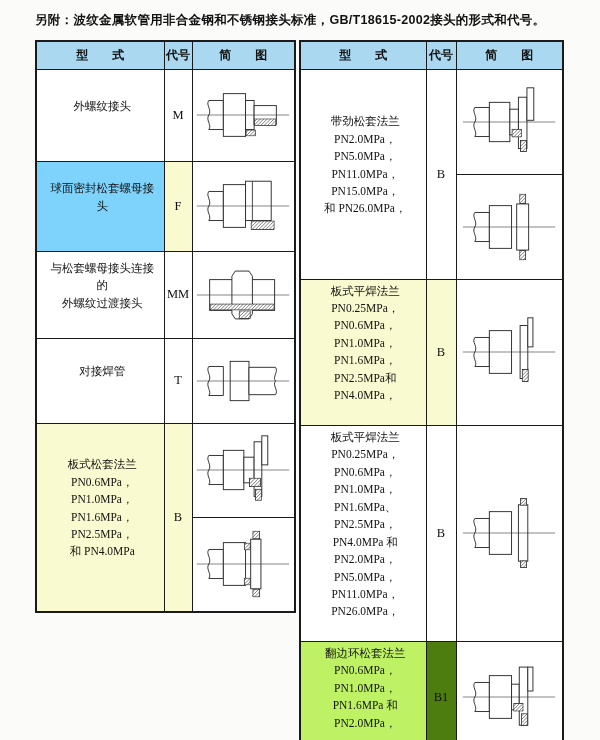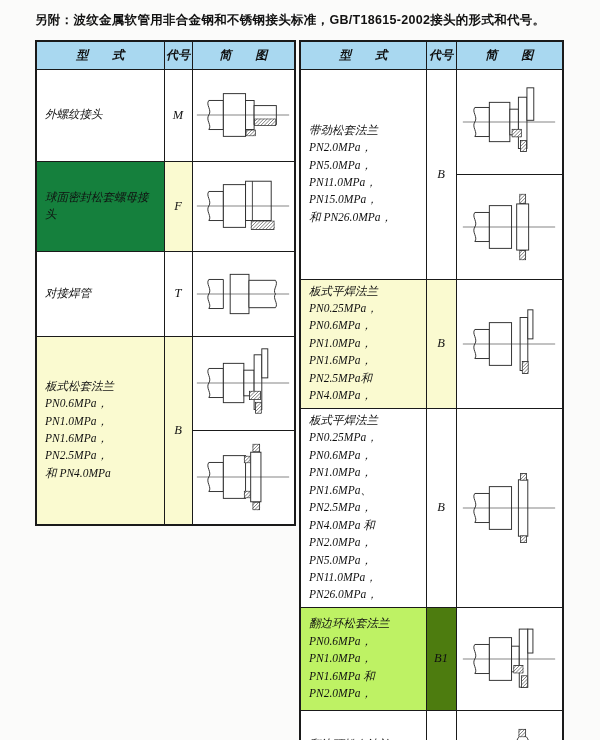--- a/index.html
+++ b/index.html
@@ -22,29 +22,29 @@
     background:#fff;
   }
   table.t.left{left:35px;width:259px;}
   table.t.right{left:299px;width:263px;}
   .t th,.t td{
     border:1px solid #1a1a1a;
     padding:0;
     vertical-align:middle;
     overflow:hidden;
   }
-  table.t{border:2px solid #1a1a1a;font-style:italic;}
+  table.t{border:2px solid #1a1a1a;}
   .t th{
     font-size:12px;font-weight:bold;text-align:center;
     font-family:"Liberation Sans","DejaVu Sans",sans-serif;
   }
   .t td.c-type{
     font-family:"Liberation Serif","DejaVu Serif",serif;
     font-size:11.5px;line-height:1.52;
-    text-align:left;padding:3px 4px 3px 8px;
+    text-align:center;padding:3px 4px 20px 8px;
     white-space:pre-line;
   }
   .t td.c-code{
     font-family:"Liberation Serif","DejaVu Serif",serif;
     font-size:12.5px;text-align:center;
   }
   .t td.c-diag{background:#fff;}
   .dcell{display:flex;align-items:center;justify-content:center;width:100%;height:100%;}
   .dstack{display:flex;flex-direction:column;width:100%;}
   .dsub{display:flex;align-items:center;justify-content:center;width:100%;}
@@ -84,32 +84,55 @@
               <svg x="58" y="59" width="12" height="8">
                 <rect x="0.5" y="0.5" width="11" height="7" fill="#fff" stroke="#2a2a2a"></rect>
                 <path d="M-8 8 l8 -8 M-4 8 l8 -8 M0 8 l8 -8 M4 8 l8 -8 M8 8 l8 -8 " stroke="#444" stroke-width="0.8" fill="none"></path>
               </svg>
               <line x1="1" y1="42" x2="109" y2="42" stroke="#333" stroke-width="0.7"></line>
             </svg>
           </div>
         </td>
   </tr>
   <tr style="height:90px">
-    <td class="c-type hl" style="background: #15803d;">球面密封松套螺母接头</td>
+    <td class="c-type hl" style="background: #7dd3fc;">球面密封松套螺母接头</td>
     <td class="c-code hl" style="background: rgb(250, 250, 208);">F</td>
     <td class="c-diag">
           <div class="dcell">
             <svg viewBox="0 0 110 84" width="94" height="72">
               <path d="M32 25 H15 C11 30 19 36 15 42 C11 48 19 54 15 59 H32 Z" fill="#fff" stroke="#2a2a2a" stroke-width="1.1"></path>
               <rect x="32" y="17" width="26" height="50" fill="#fff" stroke="#2a2a2a" stroke-width="1.1"></rect>
               <rect x="58" y="13" width="30" height="46" fill="#fff" stroke="#2a2a2a" stroke-width="1.1"></rect>
               <line x1="66" y1="13" x2="66" y2="59" stroke="#2a2a2a"></line>
               <svg x="64" y="59" width="28" height="11">
                 <rect x="0.5" y="0.5" width="27" height="10" fill="#fff" stroke="#2a2a2a"></rect>
                 <path d="M-11 11 l11 -11 M-7 11 l11 -11 M-3 11 l11 -11 M1 11 l11 -11 M5 11 l11 -11 M9 11 l11 -11 M13 11 l11 -11 M17 11 l11 -11 M21 11 l11 -11 M25 11 l11 -11 " stroke="#444" stroke-width="0.8" fill="none"></path>
+              </svg>
+              <line x1="1" y1="42" x2="109" y2="42" stroke="#333" stroke-width="0.7"></line>
+            </svg>
+          </div>
+        </td>
+  </tr>
+  <tr style="height:87px">
+    <td class="c-type">与松套螺母接头连接的
+外螺纹过渡接头</td>
+    <td class="c-code">MM</td>
+    <td class="c-diag">
+          <div class="dcell">
+            <svg viewBox="0 0 110 84" width="94" height="72">
+              <rect x="16" y="24" width="30" height="36" fill="#fff" stroke="#2a2a2a" stroke-width="1.1"></rect>
+              <rect x="64" y="24" width="28" height="36" fill="#fff" stroke="#2a2a2a" stroke-width="1.1"></rect>
+              <polygon points="46,14 62,14 66,20 66,64 62,70 46,70 42,64 42,20" fill="#fff" stroke="#2a2a2a" stroke-width="1.1"></polygon>
+              <svg x="16" y="52" width="76" height="8">
+                <rect x="0.5" y="0.5" width="75" height="7" fill="#fff" stroke="#2a2a2a"></rect>
+                <path d="M-8 8 l8 -8 M-4 8 l8 -8 M0 8 l8 -8 M4 8 l8 -8 M8 8 l8 -8 M12 8 l8 -8 M16 8 l8 -8 M20 8 l8 -8 M24 8 l8 -8 M28 8 l8 -8 M32 8 l8 -8 M36 8 l8 -8 M40 8 l8 -8 M44 8 l8 -8 M48 8 l8 -8 M52 8 l8 -8 M56 8 l8 -8 M60 8 l8 -8 M64 8 l8 -8 M68 8 l8 -8 M72 8 l8 -8 " stroke="#444" stroke-width="0.8" fill="none"></path>
+              </svg>
+              <svg x="50" y="60" width="14" height="10">
+                <rect x="0.5" y="0.5" width="13" height="9" fill="#fff" stroke="#2a2a2a"></rect>
+                <path d="M-10 10 l10 -10 M-6 10 l10 -10 M-2 10 l10 -10 M2 10 l10 -10 M6 10 l10 -10 M10 10 l10 -10 " stroke="#444" stroke-width="0.8" fill="none"></path>
               </svg>
               <line x1="1" y1="42" x2="109" y2="42" stroke="#333" stroke-width="0.7"></line>
             </svg>
           </div>
         </td>
   </tr>
   <tr style="height:85px">
     <td class="c-type">对接焊管</td>
     <td class="c-code">T</td>
     <td class="c-diag">

